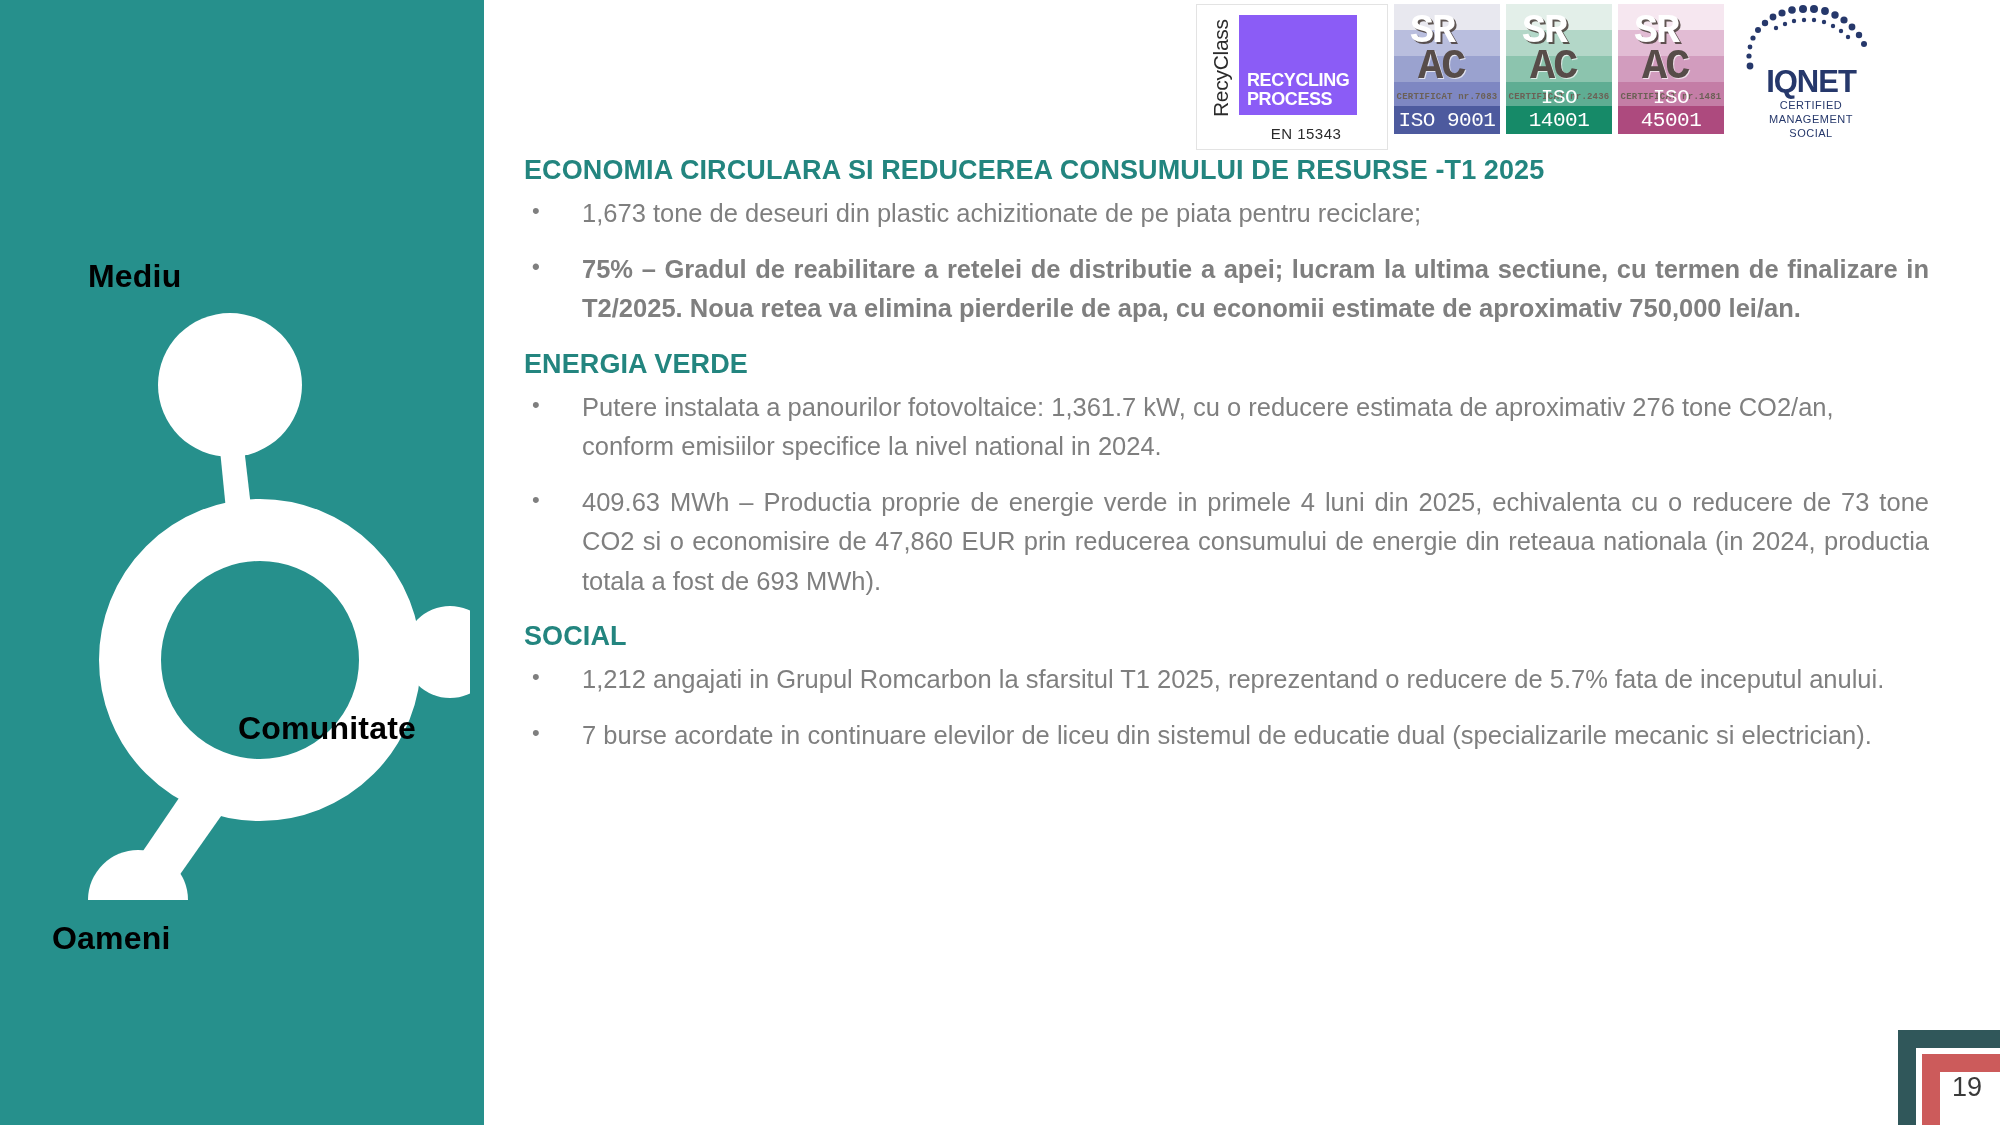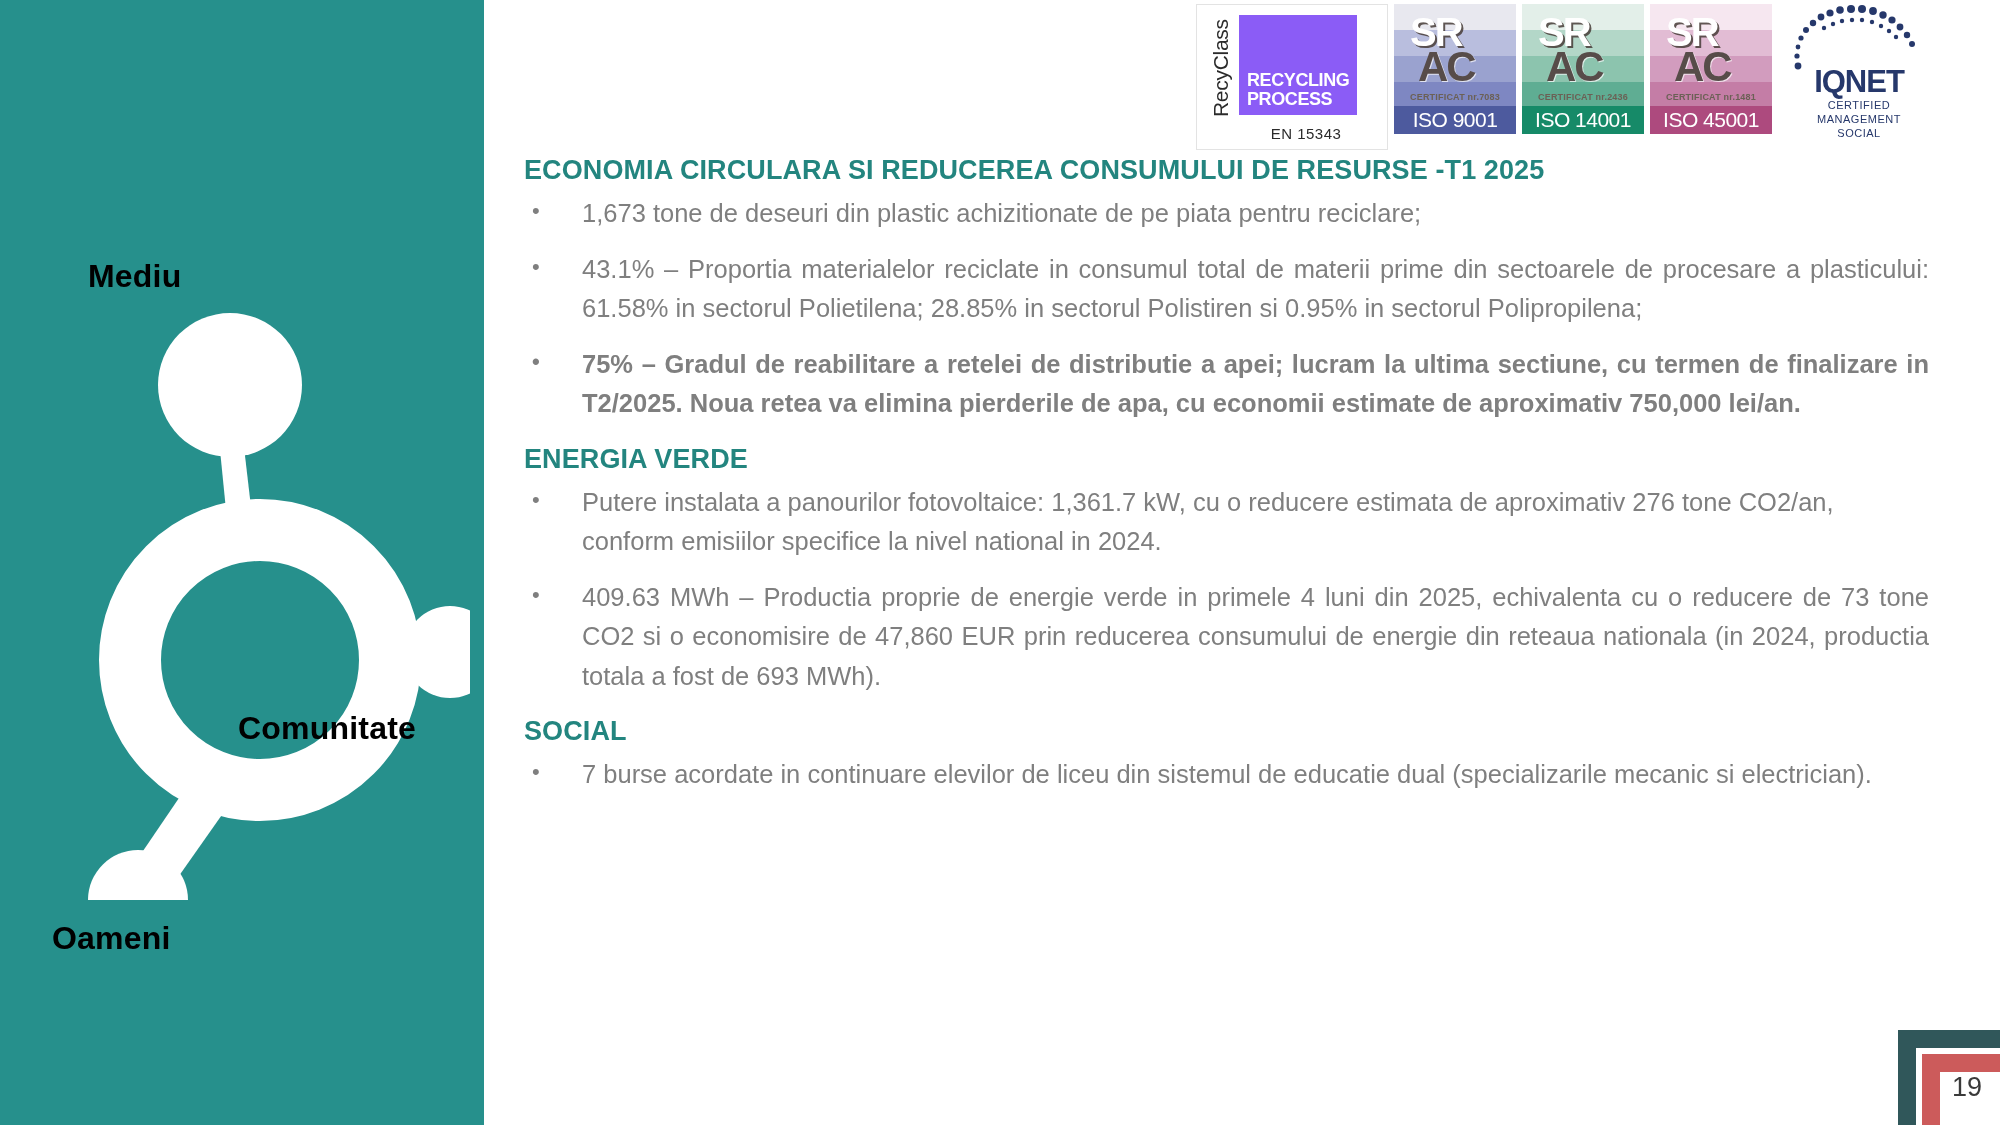--- a/index.html
+++ b/index.html
@@ -120,26 +120,26 @@
   .recyclass-en {
     text-align: center;
     font-size: 15px;
     color: #2b2b2b;
     margin-top: 8px;
     padding-left: 28px;
     letter-spacing: 0.5px;
   }
 
   .srac {
-    width: 122px;
+    width: 106px;
     height: 130px;
     position: relative;
     overflow: hidden;
     margin-left: 6px;
-    font-family: Liberation Sans, sans-serif;
+    font-family: Liberation Mono, monospace;
   }
   .srac .band {
     position: absolute;
     left: 0;
     width: 100%;
   }
   .srac .sr {
     position: absolute;
     top: 8px;
     left: 16px;
@@ -393,32 +393,32 @@
         <div>SOCIAL</div>
       </div>
     </div>
   </div>
 
   <div class="content">
 
     <h2 class="section-title">ECONOMIA CIRCULARA SI REDUCEREA CONSUMULUI DE RESURSE -T1 2025</h2>
     <ul class="bullets">
       <li class="nojust">1,673 tone de deseuri din plastic achizitionate de pe piata pentru reciclare;</li>
-      <li>43.1% – Proportia materialelor reciclate in consumul total de materii prime din sectoarele de procesare a plasticului: 61.58% in sectorul Polietilena; 28.85% in sectorul Polistiren si 0.95% in sectorul Polipropilena;</li>
       <li class="bold">75% – Gradul de reabilitare a retelei de distributie a apei; lucram la ultima sectiune, cu termen de finalizare in T2/2025. Noua retea va elimina pierderile de apa, cu economii estimate de aproximativ 750,000 lei/an.</li>
     </ul>
 
     <h2 class="section-title sec-gap">ENERGIA VERDE</h2>
     <ul class="bullets">
       <li class="nojust">Putere instalata a panourilor fotovoltaice: 1,361.7 kW, cu o reducere estimata de aproximativ 276 tone CO2/an, conform emisiilor specifice la nivel national in 2024.</li>
       <li>409.63 MWh – Productia proprie de energie verde in primele 4 luni din 2025, echivalenta cu o reducere de 73 tone CO2 si o economisire de 47,860 EUR prin reducerea consumului de energie din reteaua nationala (in 2024, productia totala a fost de 693 MWh).</li>
     </ul>
 
     <h2 class="section-title sec-gap">SOCIAL</h2>
     <ul class="bullets">
+      <li>1,212 angajati in Grupul Romcarbon la sfarsitul T1 2025, reprezentand o reducere de 5.7% fata de inceputul anului.</li>
       <li class="nojust">7 burse acordate in continuare elevilor de liceu din sistemul de educatie dual (specializarile mecanic si electrician).</li>
     </ul>
   </div>
 
   <svg class="corner" viewBox="0 0 130 135">
     <path d="M28 40 L130 40 L130 58 L46 58 L46 135 L28 135 Z" fill="#30575a"></path>
     <path d="M52 64 L130 64 L130 82 L70 82 L70 135 L52 135 Z" fill="#cc5b5b"></path>
   </svg>
   <div class="page-num">19</div>
 

